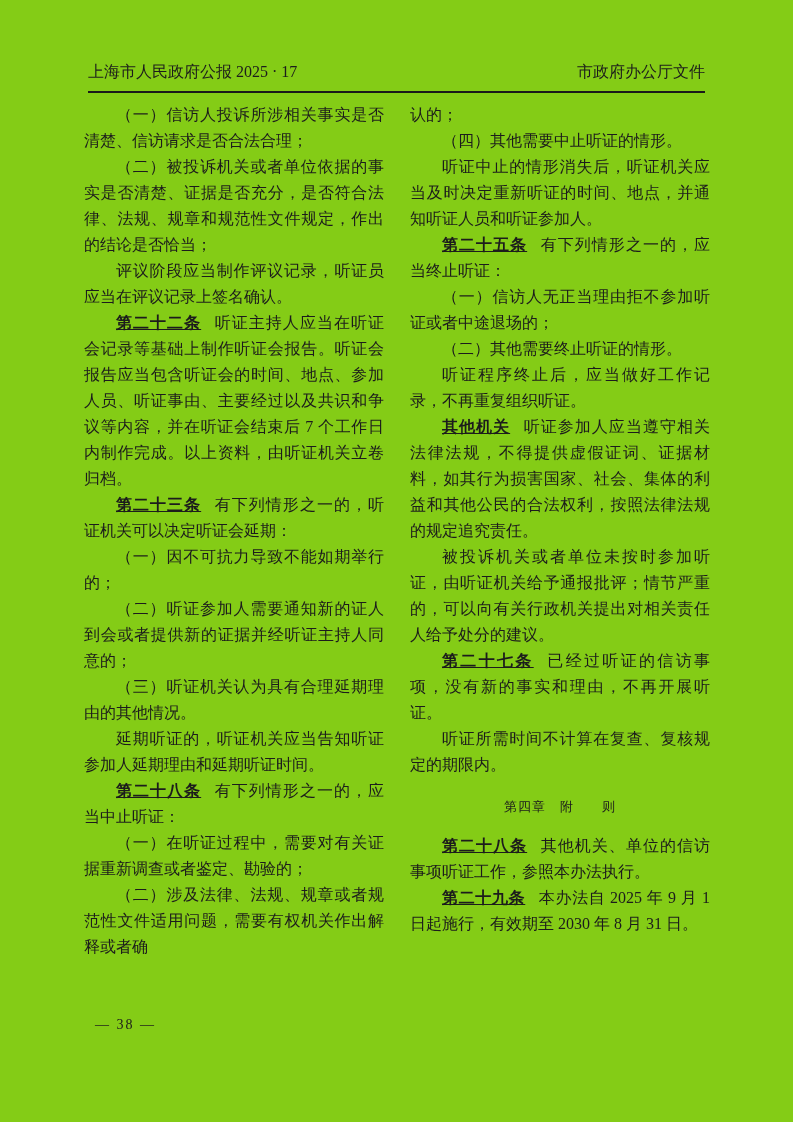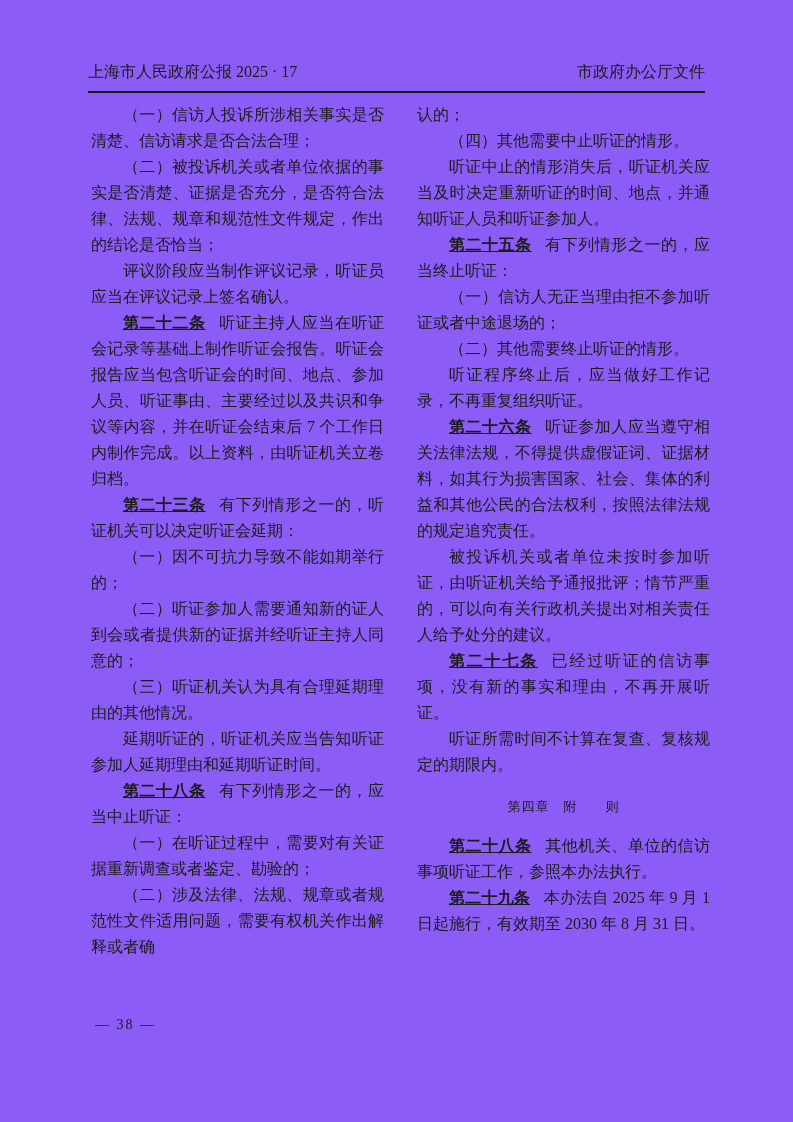--- a/index.html
+++ b/index.html
@@ -4,37 +4,37 @@
 <style>
   * { margin: 0; padding: 0; box-sizing: border-box; }
   html, body { background: #ffffff; }
   body {
     width: 793px; height: 1122px;
     font-family: "Liberation Serif", "DejaVu Serif", serif;
     color: #1c1c1c;
     position: relative;
     overflow: hidden;
   }
-  .page { position: absolute; inset: 0; background: #8b5cf6; }
+  .page { position: absolute; inset: 0; background: #84cc16; }
 
   .header {
     position: absolute; left: 88px; right: 88px; top: 60px;
     display: flex; justify-content: space-between; align-items: baseline;
     font-size: 16px; line-height: 24px; color: #1c1c1c;
   }
   .header-rule {
     position: absolute; left: 88px; right: 88px; top: 91px;
     height: 2px; background: #1a1a1a;
   }
 
   .columns {
     position: absolute; left: 84px; top: 102px; width: 626px;
     display: flex; gap: 26px;
   }
-  .col { width: 300px; margin-left: 7px; }
+  .col { width: 300px; }
 
   .para {
     font-size: 16px; line-height: 26px;
     text-align: justify;
     text-justify: inter-ideograph;
     text-indent: 2em;
     word-break: break-all;
   }
   .para.cont { text-indent: 0; }
   .art {
@@ -83,21 +83,21 @@
         <p class="para"><span>（二）涉及法律、法规、规章或者规范性文件适用问题，需要有权机关作出解释或者确</span></p>
       </div>
     <div class="col" id="col-right">
         <p class="para cont"><span>认的；</span></p>
         <p class="para"><span>（四）其他需要中止听证的情形。</span></p>
         <p class="para"><span>听证中止的情形消失后，听证机关应当及时决定重新听证的时间、地点，并通知听证人员和听证参加人。</span></p>
         <p class="para"><span class="art">第二十五条</span><span>有下列情形之一的，应当终止听证：</span></p>
         <p class="para"><span>（一）信访人无正当理由拒不参加听证或者中途退场的；</span></p>
         <p class="para"><span>（二）其他需要终止听证的情形。</span></p>
         <p class="para"><span>听证程序终止后，应当做好工作记录，不再重复组织听证。</span></p>
-        <p class="para"><span class="art">第二十六条</span><span>听证参加人应当遵守相关法律法规，不得提供虚假证词、证据材料，如其行为损害国家、社会、集体的利益和其他公民的合法权利，按照法律法规的规定追究责任。</span></p>
+        <p class="para"><span class="art">其他机关</span><span>听证参加人应当遵守相关法律法规，不得提供虚假证词、证据材料，如其行为损害国家、社会、集体的利益和其他公民的合法权利，按照法律法规的规定追究责任。</span></p>
         <p class="para"><span>被投诉机关或者单位未按时参加听证，由听证机关给予通报批评；情节严重的，可以向有关行政机关提出对相关责任人给予处分的建议。</span></p>
         <p class="para"><span class="art">第二十七条</span><span>已经过听证的信访事项，没有新的事实和理由，不再开展听证。</span></p>
         <p class="para"><span>听证所需时间不计算在复查、复核规定的期限内。</span></p>
         <p class="para chapter"><span>第四章　附　　则</span></p>
         <p class="para"><span class="art">第二十八条</span><span>其他机关、单位的信访事项听证工作，参照本办法执行。</span></p>
         <p class="para"><span class="art">第二十九条</span><span>本办法自 2025 年 9 月 1 日起施行，有效期至 2030 年 8 月 31 日。</span></p>
       </div>
   </div>
 
   <div class="footer">— 38 —</div>

